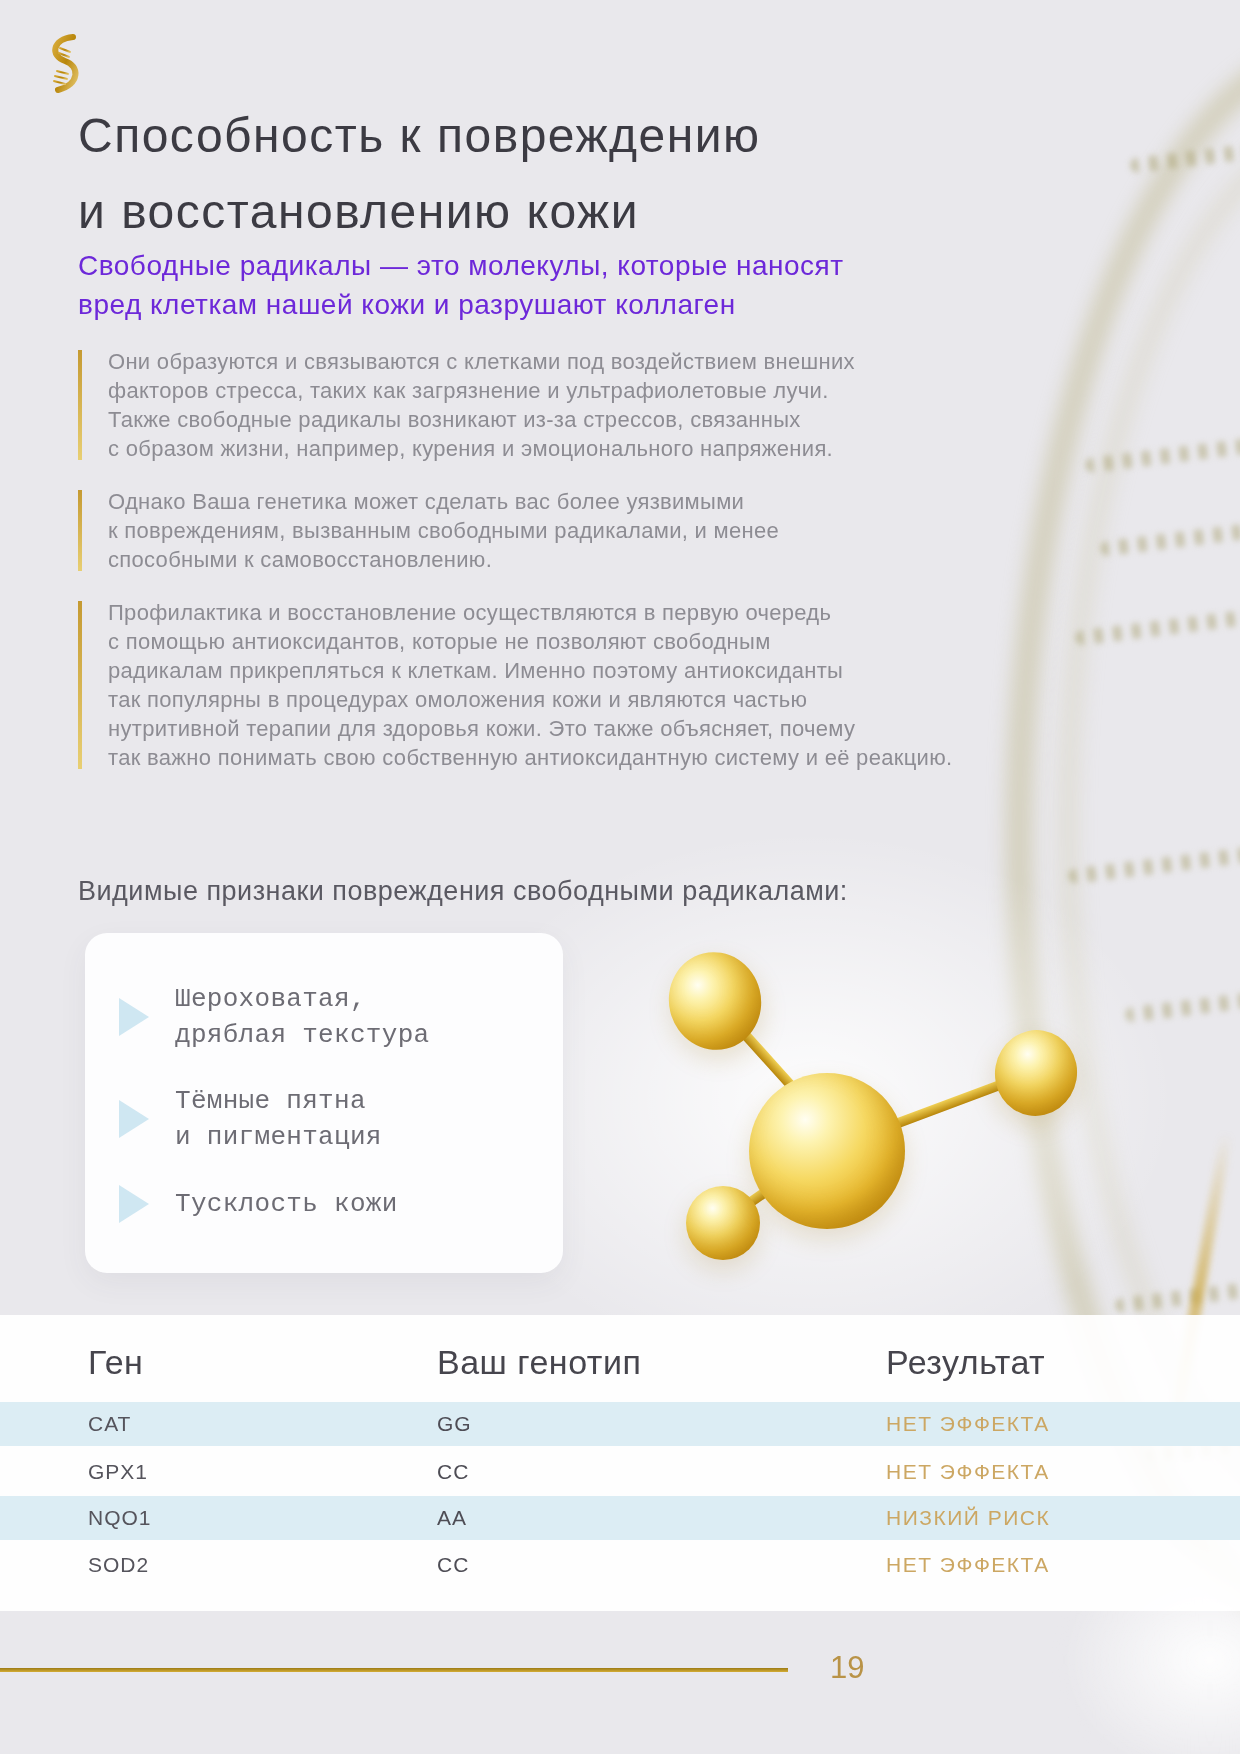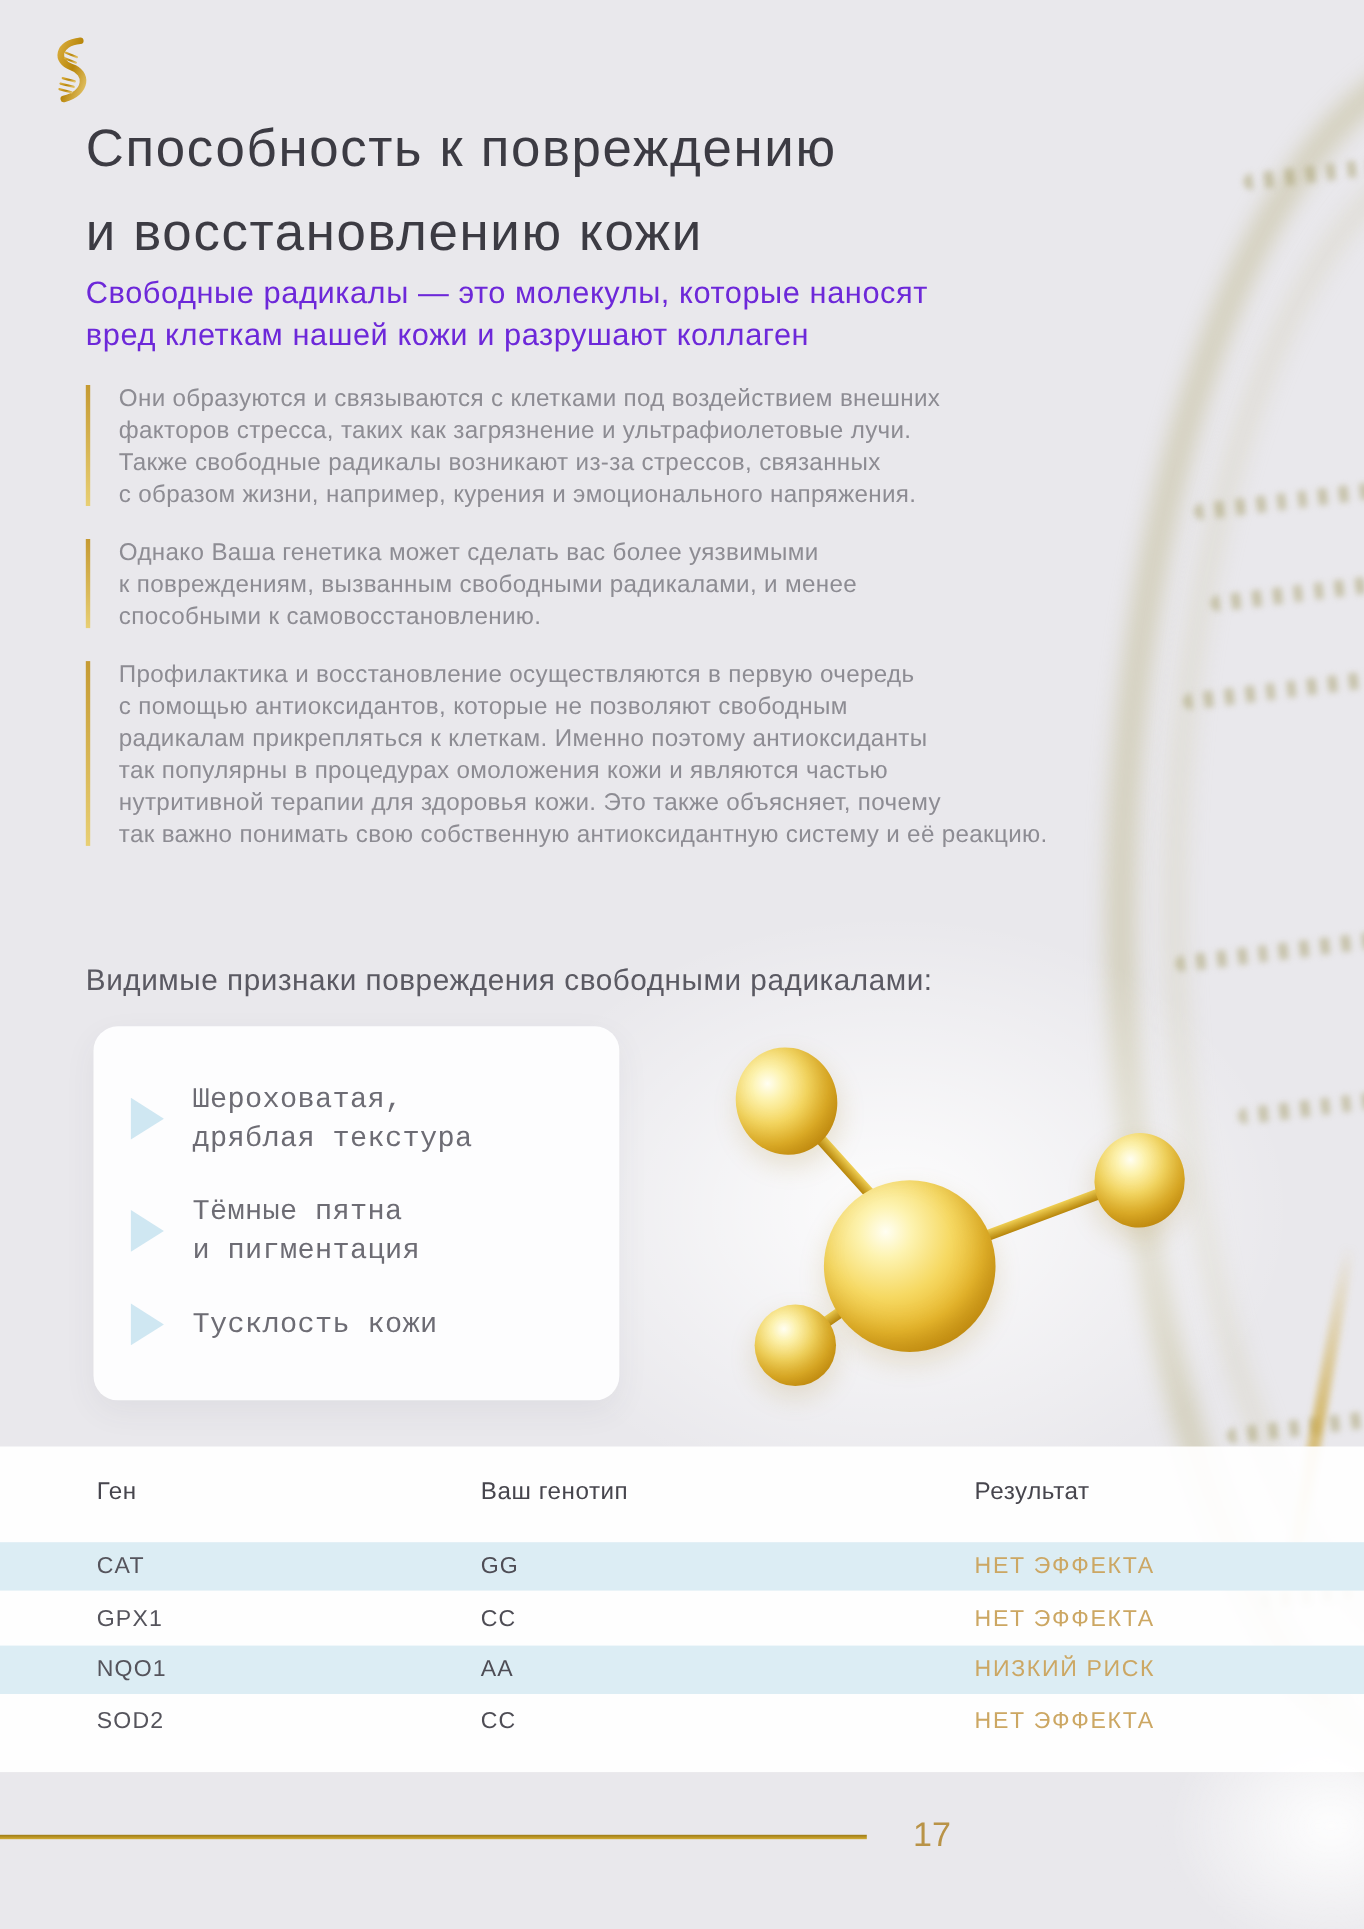--- a/index.html
+++ b/index.html
@@ -120,21 +120,21 @@
   .sphere-big{left:149px;top:133px;width:156px;height:156px;}
   .sphere-right{left:395px;top:90px;width:82px;height:86px;transform:rotate(10deg);}
   .sphere-small{left:86px;top:246px;width:74px;height:74px;}
   
   .table-section{
     position:absolute;left:0;top:1315px;width:1240px;height:296px;z-index:2;
     background:rgba(255,255,255,0.93);
   }
   .th{
     position:absolute;top:28px;
-    font-size:22px;font-weight:300;letter-spacing:0.5px;color:#46454d;
+    font-size:34px;font-weight:300;letter-spacing:0.5px;color:#46454d;
   }
   .th-gene{left:88px;}
   .th-genotype{left:437px;}
   .th-result{left:886px;}
   .trow{position:absolute;left:0;width:1240px;height:44px;}
   .trow.alt{background:#dcedf4;}
   .r1{top:87px;}
   .r2{top:135px;}
   .r3{top:181px;}
   .r4{top:228px;}
@@ -267,15 +267,15 @@
       <span class="td td-result">НИЗКИЙ РИСК</span>
     </div>
     <div class="trow r4">
       <span class="td td-gene">SOD2</span>
       <span class="td td-genotype">CC</span>
       <span class="td td-result">НЕТ ЭФФЕКТА</span>
     </div>
   </div>
 
   <div class="footer-line"></div>
-  <div class="page-number">17</div>
+  <div class="page-number">19</div>
 
 </div>
 
 </body></html>

